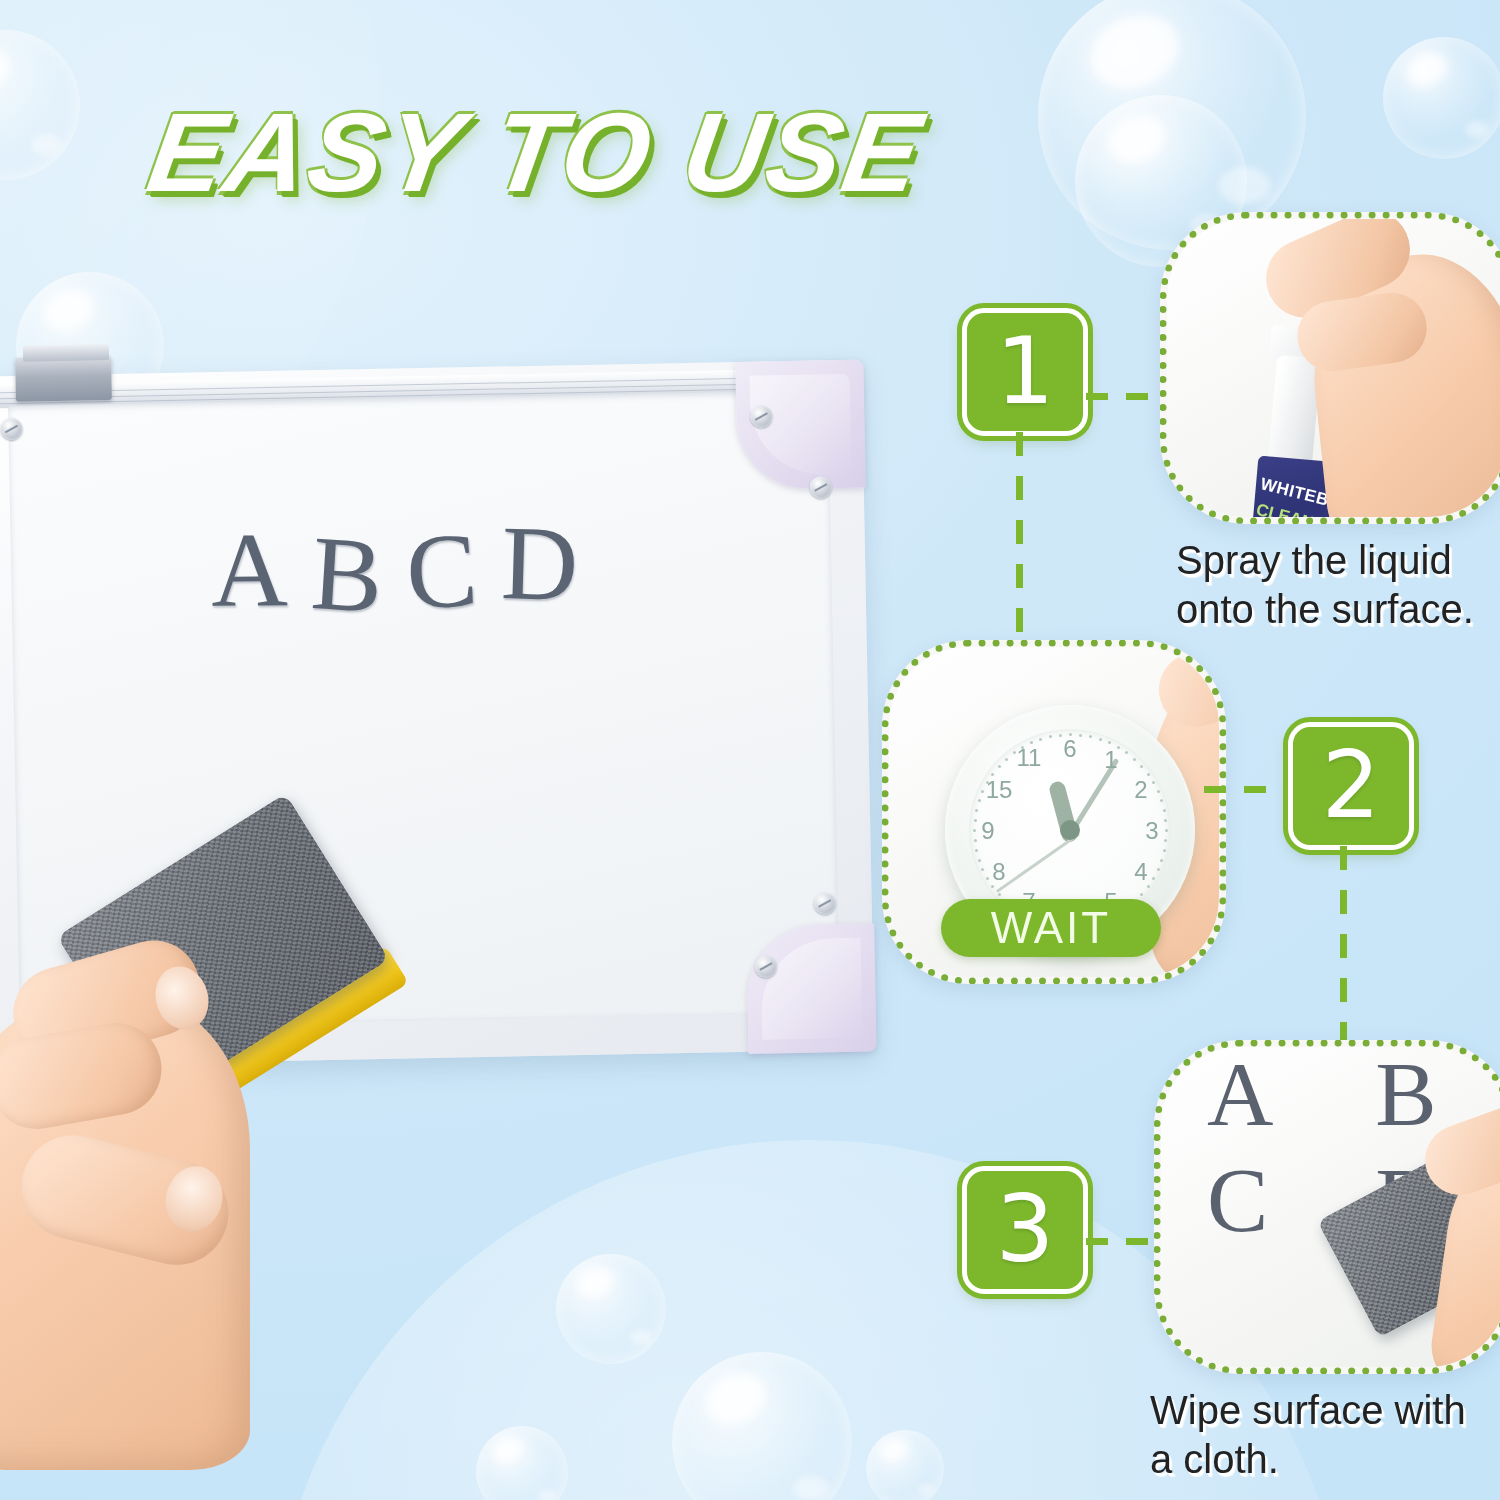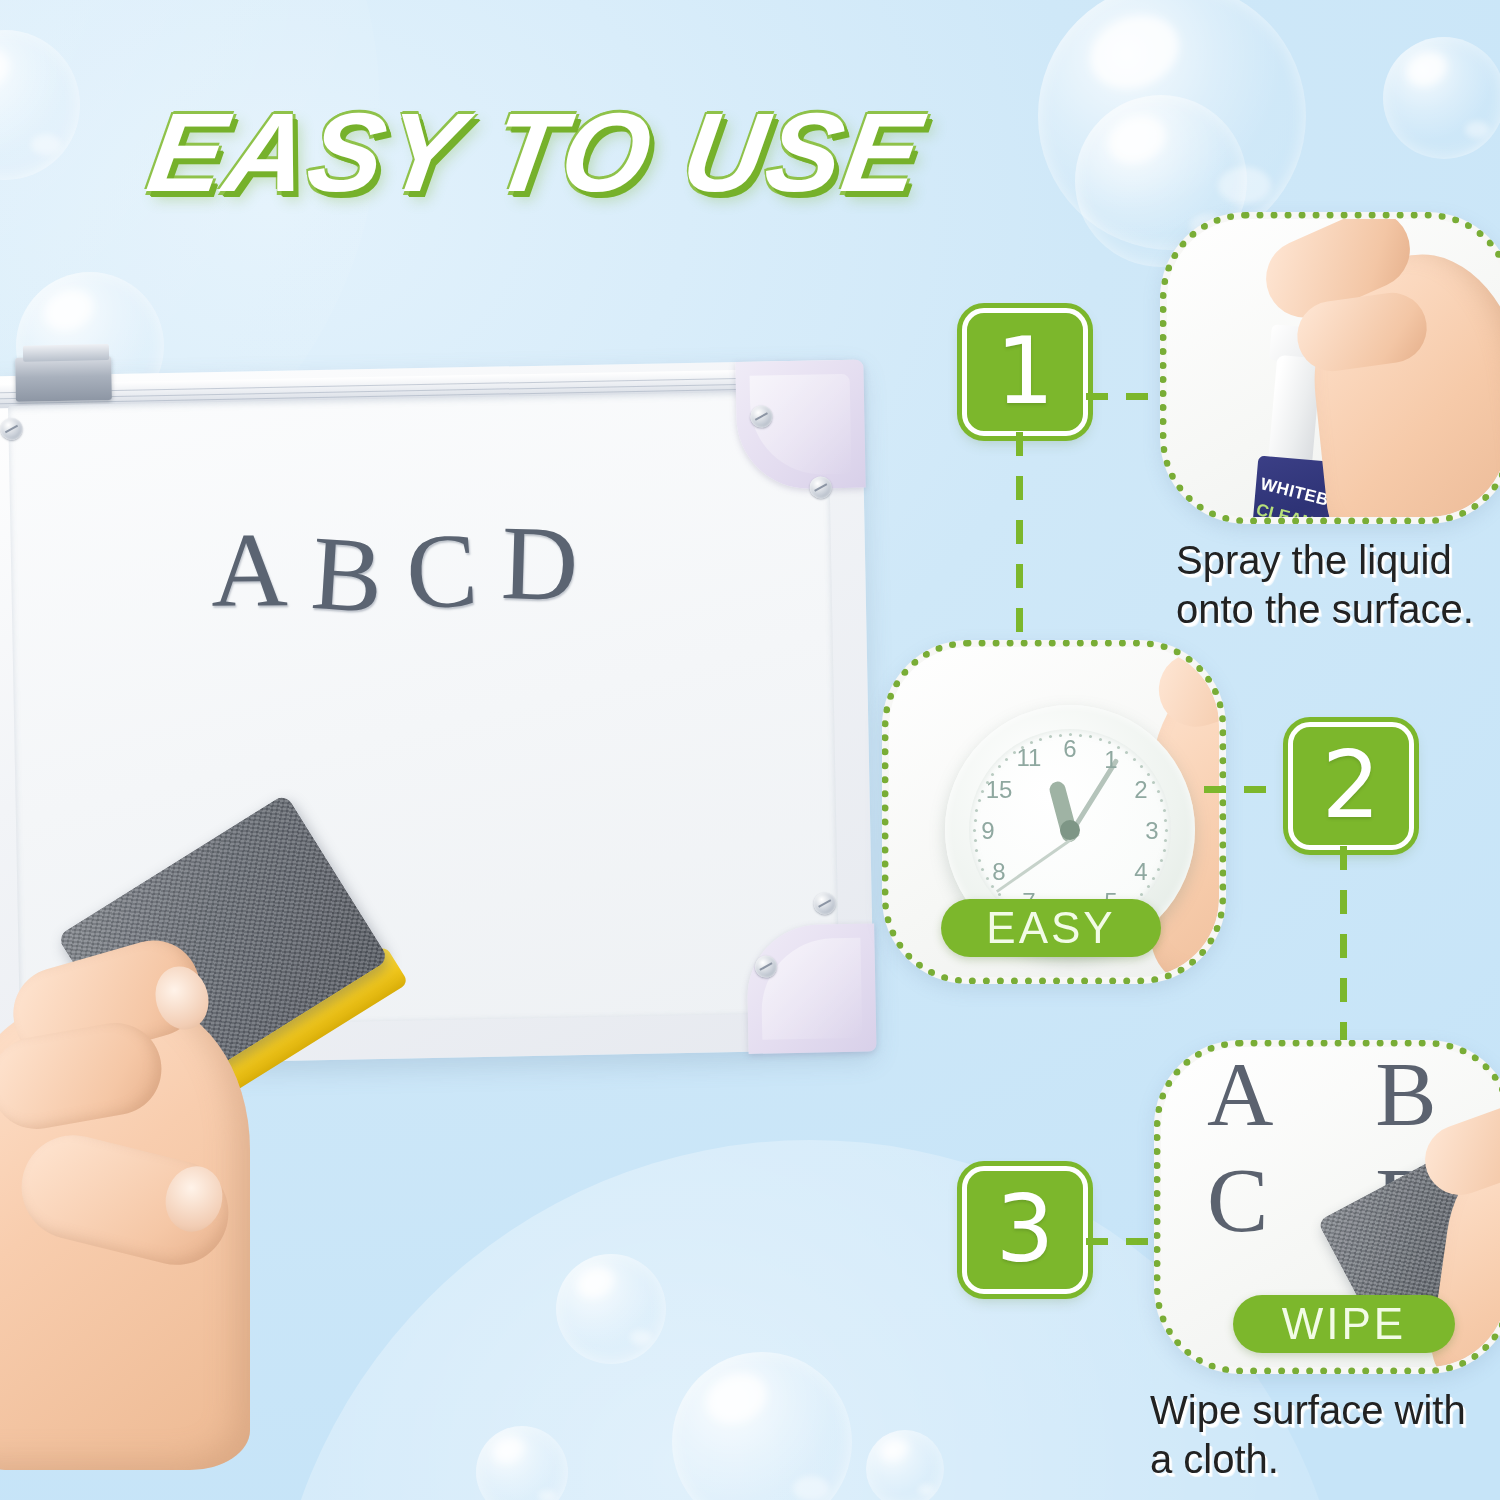--- a/index.html
+++ b/index.html
@@ -425,21 +425,21 @@
             <div style="position: absolute; width: 3px; height: 3px; border-radius: 50%; background: rgb(185, 203, 193); left: 43.5726px; top: 22.3344px;"></div>
             <div style="position: absolute; width: 3px; height: 3px; border-radius: 50%; background: rgb(185, 203, 193); left: 52px; top: 16.8616px;"></div>
             <div style="position: absolute; width: 3px; height: 3px; border-radius: 50%; background: rgb(185, 203, 193); left: 60.9533px; top: 12.2996px;"></div>
             <div style="position: absolute; width: 3px; height: 3px; border-radius: 50%; background: rgb(185, 203, 193); left: 70.3344px; top: 8.69857px;"></div>
             <div style="position: absolute; width: 3px; height: 3px; border-radius: 50%; background: rgb(185, 203, 193); left: 80.0405px; top: 6.09783px;"></div>
             <div style="position: absolute; width: 3px; height: 3px; border-radius: 50%; background: rgb(185, 203, 193); left: 89.9653px; top: 4.5259px;"></div>
           </div>
       </div>
     </div>
     <div class="pill" style="left:52px;top:252px;width:220px;height:58px;">
-      <span>EASY</span>
+      <span>WAIT</span>
     </div>
   </div>
 
   <div class="badge" style="left:1288px;top:722px;">
     <span>2</span>
   </div>
   <div class="dashH" style="left:1204px;top:786px;width:84px;"></div>
   <div class="dashV" style="left:1340px;top:846px;height:238px;"></div>
 
   <div class="badge" style="left:962px;top:1166px;">
@@ -447,20 +447,17 @@
   </div>
   <div class="dashH" style="left:1086px;top:1238px;width:78px;"></div>
 
   <div class="card" style="left:1154px;top:1040px;width:346px;height:320px;">
     <div class="card-photo">
       <div class="wb-letters">A B C D</div>
       <div class="wp-eraser"></div>
       <div class="wp-hand"></div>
       <div class="wp-f" style="left:262px;top:66px;"></div>
     </div>
-    <div class="pill" style="left:72px;top:248px;width:222px;height:58px;">
-      <span>WIPE</span>
-    </div>
   </div>
   <div class="cap" style="left:1150px;top:1386px;width:360px;">Wipe surface with
 a cloth.</div>
 
 </div>
 
 </body></html>

